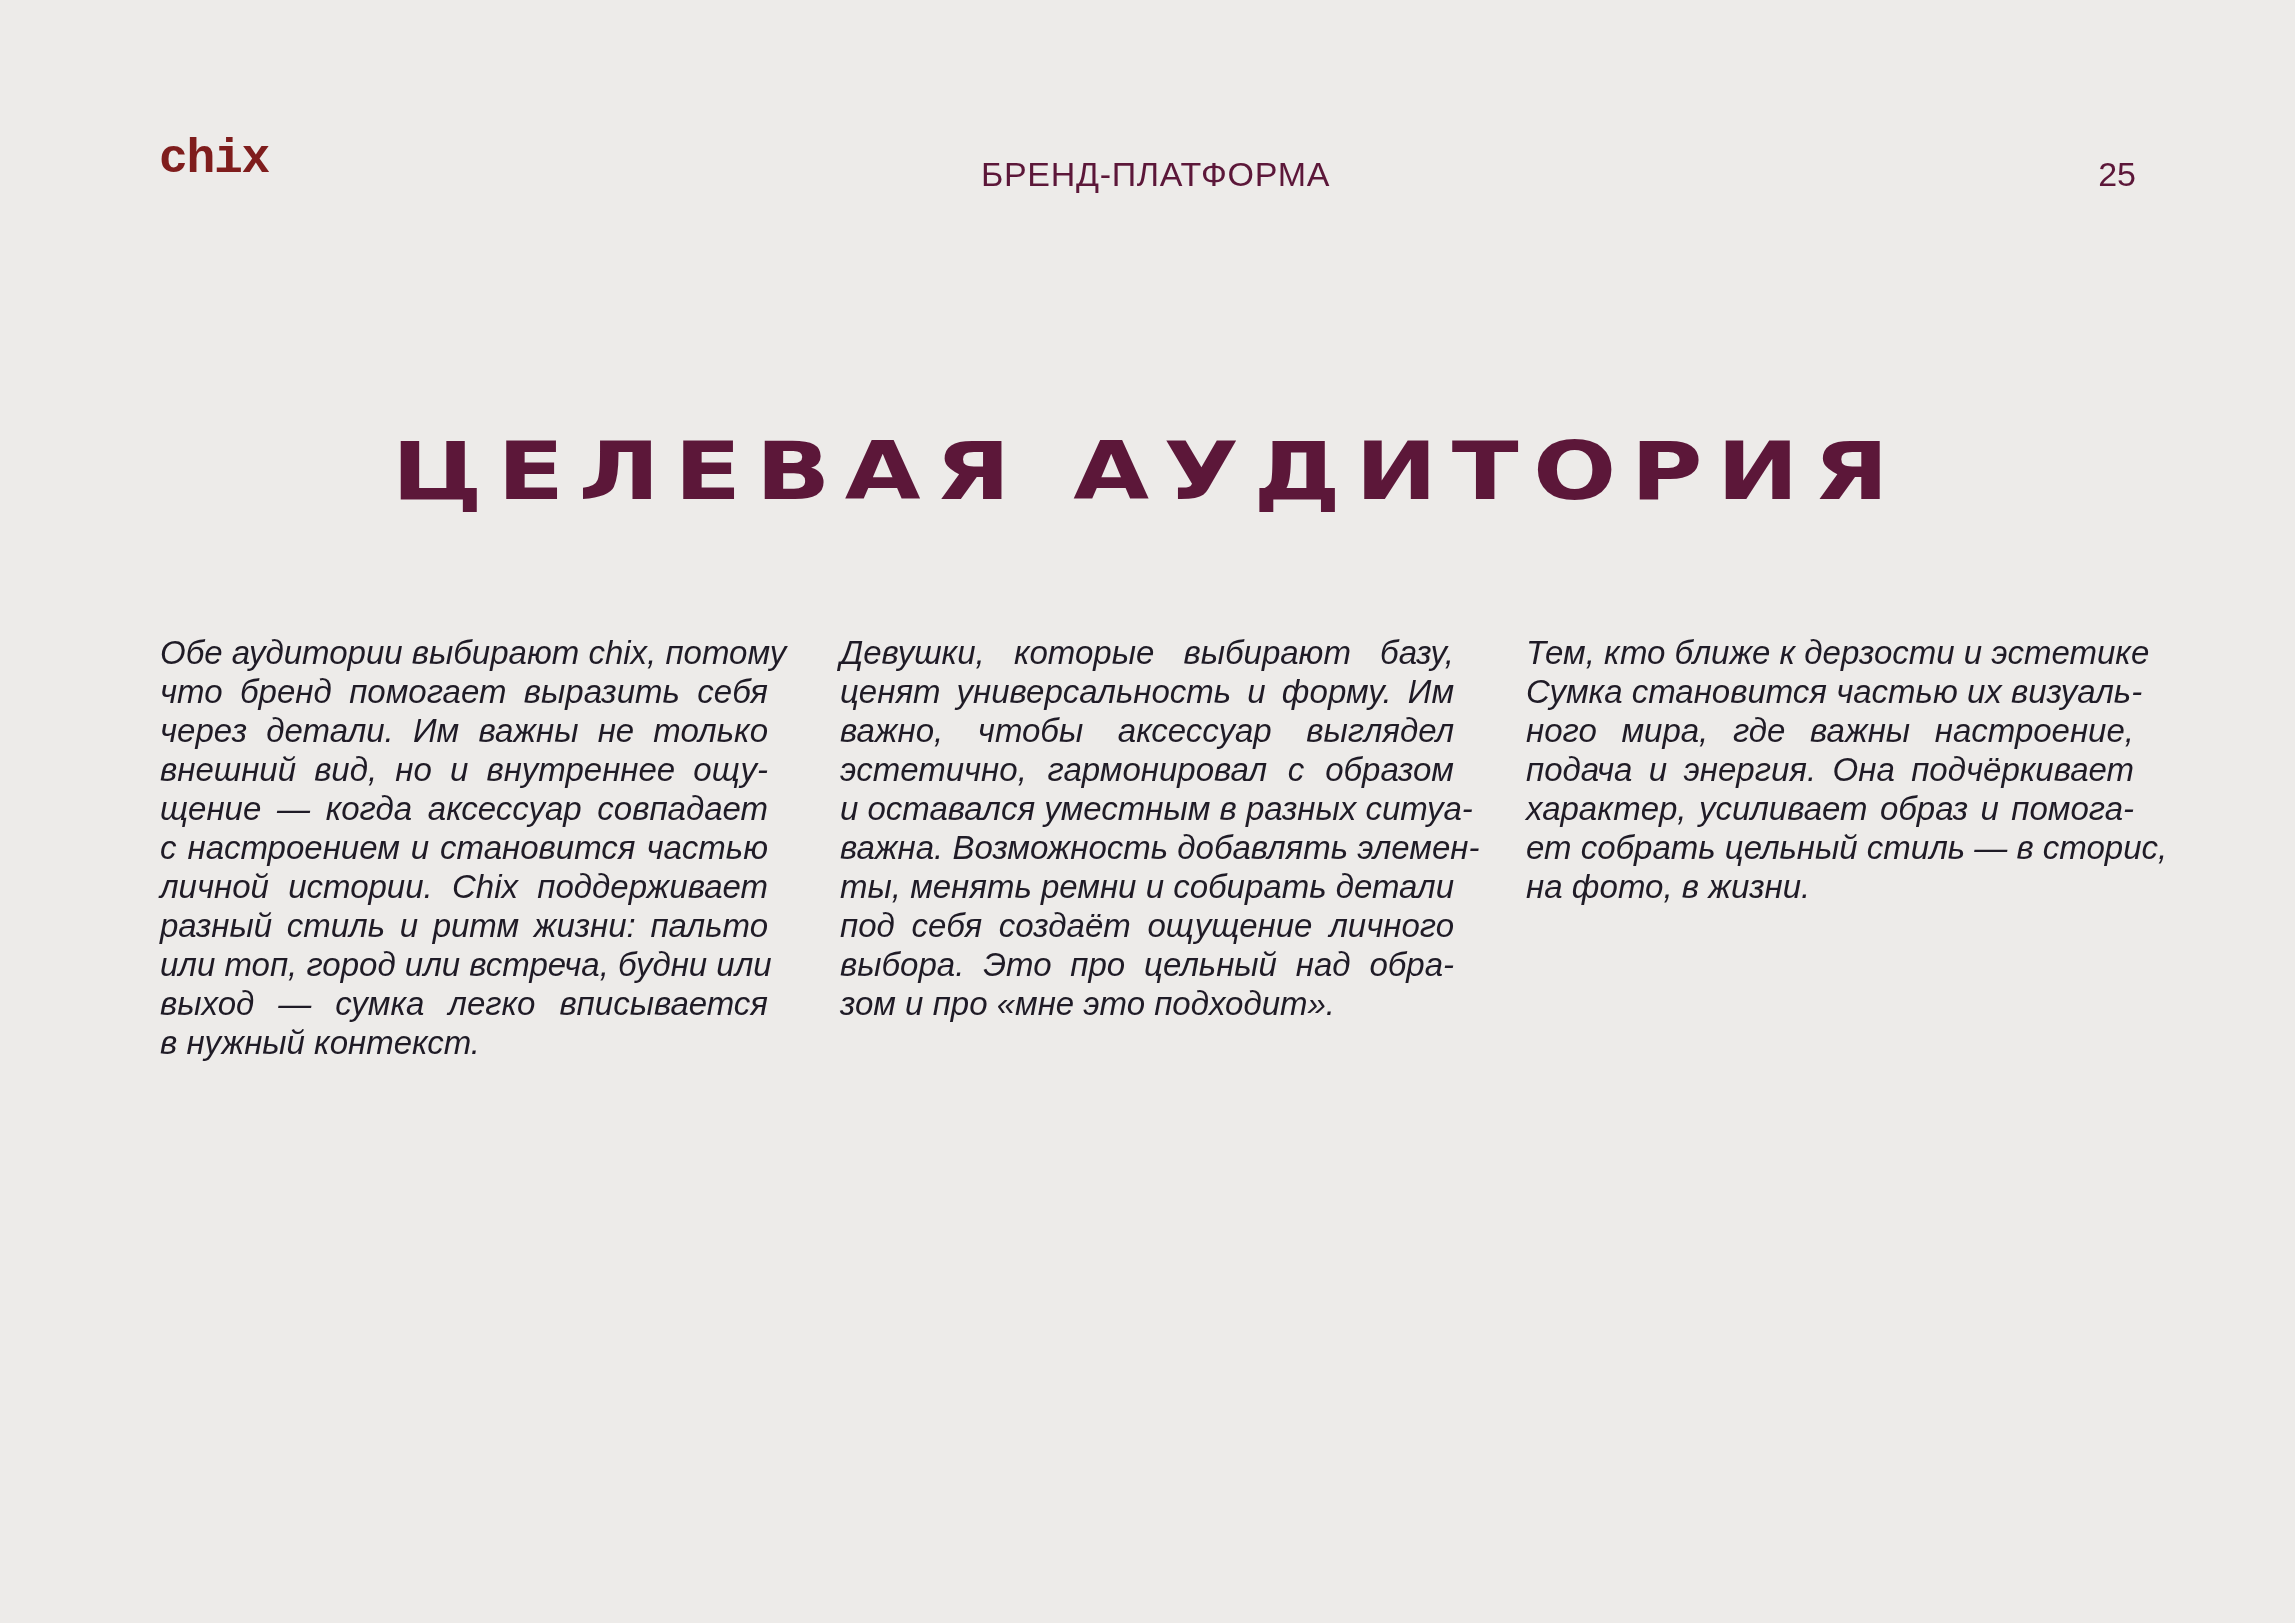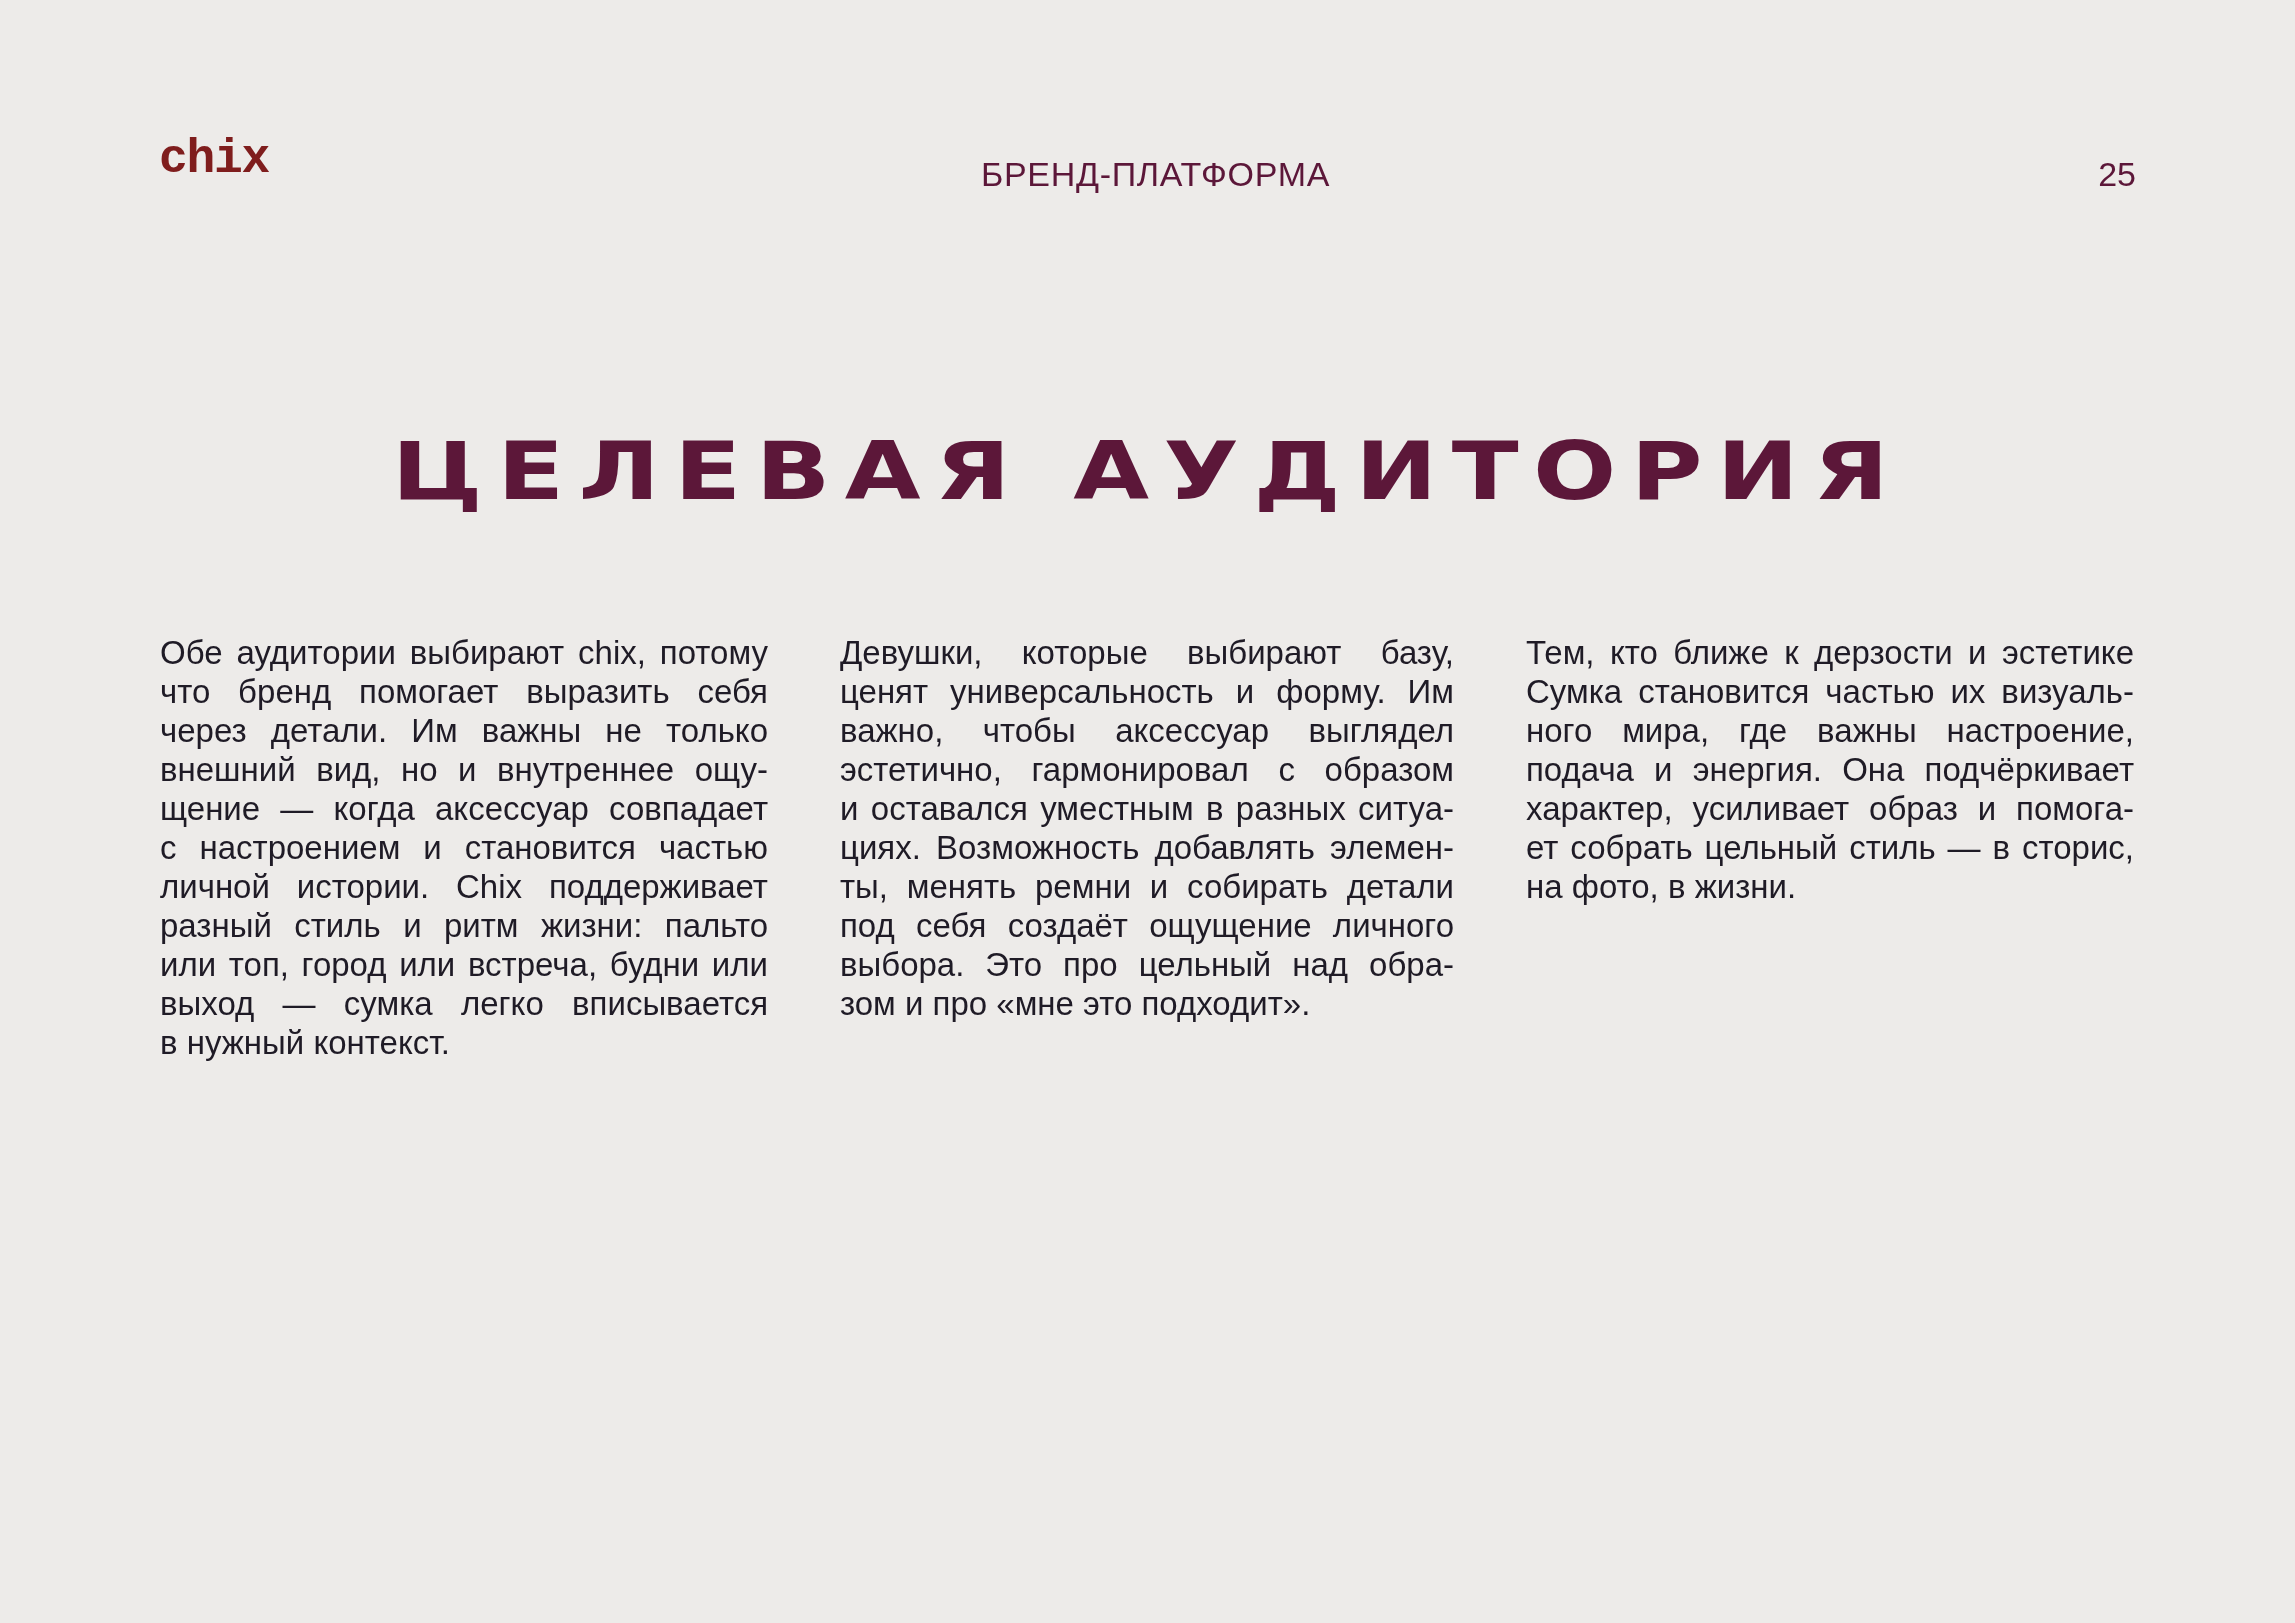--- a/index.html
+++ b/index.html
@@ -34,21 +34,21 @@
     transform: scaleY(0.82); transform-origin: top center;
   }
   .col {
     position: absolute; top: 633px;
     font-size: 33px; line-height: 39px; color: #1F1B26;
     text-align: justify; hyphens: manual;
   }
   .col1 { left: 160px; width: 608px; }
   .col2 { left: 840px; width: 614px; }
   .col3 { left: 1526px; width: 608px; }
-  .col .line { display: block; text-align: justify; text-align-last: justify; white-space: nowrap; }
+  .col .line { display: block; text-align: justify; text-align-last: justify; white-space: nowrap; font-style: italic; }
   .col .line.last { text-align-last: left; }
 </style>
 </head>
 <body>
 
 <div class="logo">chix</div>
 <div class="section-label">БРЕНД-ПЛАТФОРМА</div>
 <div class="page-num">25</div>
 
 <h1 class="title" style="margin:0;">ЦЕЛЕВАЯ АУДИТОРИЯ</h1>
@@ -66,21 +66,21 @@
   <span class="line">выход — сумка легко вписывается</span>
   <span class="line last">в нужный контекст.</span>
 </div>
 
 <div class="col col2">
   <span class="line">Девушки, которые выбирают базу,</span>
   <span class="line">ценят универсальность и форму. Им</span>
   <span class="line">важно, чтобы аксессуар выглядел</span>
   <span class="line">эстетично, гармонировал с образом</span>
   <span class="line">и оставался уместным в разных ситуа-</span>
-  <span class="line">циях. Возможность добавлять элемен-</span>
+  <span class="line">важна. Возможность добавлять элемен-</span>
   <span class="line">ты, менять ремни и собирать детали</span>
   <span class="line">под себя создаёт ощущение личного</span>
   <span class="line">выбора. Это про цельный над обра-</span>
   <span class="line last">зом и про «мне это подходит».</span>
 </div>
 
 <div class="col col3">
   <span class="line">Тем, кто ближе к дерзости и эстетике</span>
   <span class="line">Сумка становится частью их визуаль-</span>
   <span class="line">ного мира, где важны настроение,</span>

